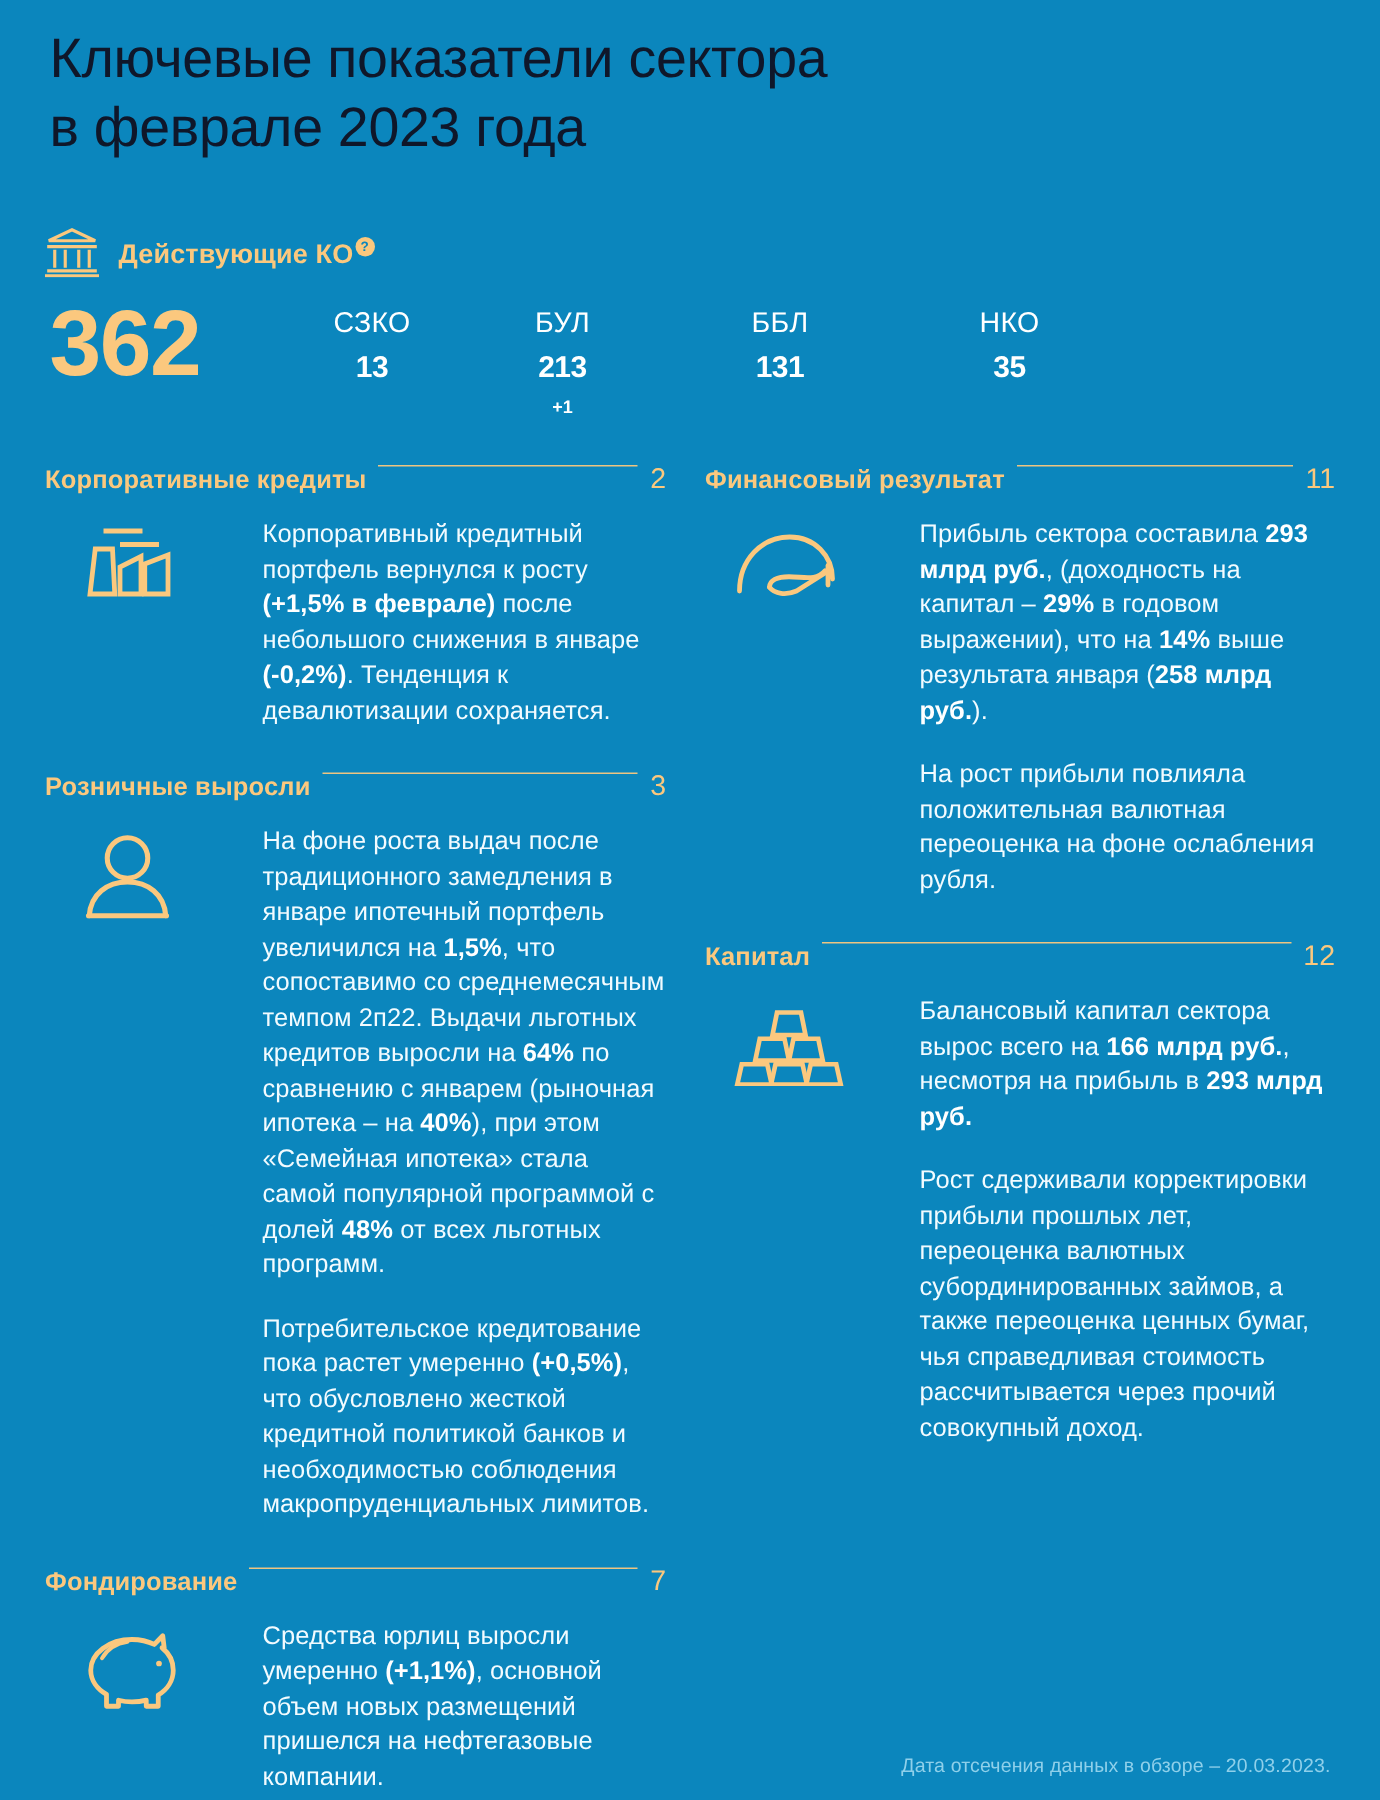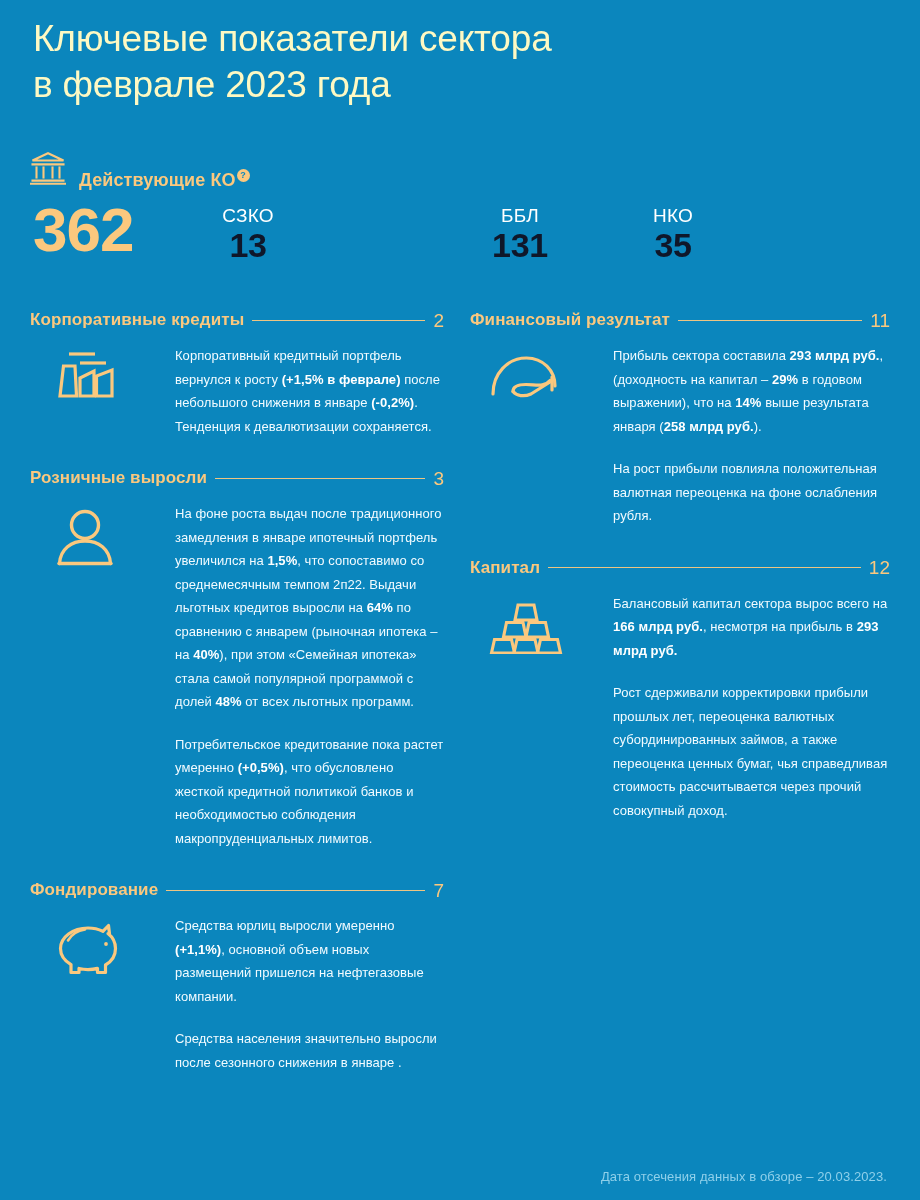--- a/index.html
+++ b/index.html
@@ -19,21 +19,21 @@
   }
 
   
   .page-title {
     position: absolute;
     left: 33px;
     top: 16px;
     font-size: 37px;
     line-height: 46px;
     font-weight: 400;
-    color: #fef9c3;
+    color: #0f172a;
     letter-spacing: -0.2px;
     white-space: pre-line;
   }
 
   
   .ko-block {
     position: absolute;
     left: 30px;
     top: 148px;
     width: 760px;
@@ -47,21 +47,21 @@
 
   .bank-icon { width: 36px; height: 34px; flex: 0 0 auto; }
 
   .ko-head-label {
     margin-left: 13px;
     font-size: 18px;
     font-weight: 700;
     color: #fbc87e;
     letter-spacing: 0.1px;
     position: relative;
-    top: 12px;
+    top: 1px;
   }
 
   .help-badge {
     display: inline-block;
     width: 13px;
     height: 13px;
     border-radius: 50%;
     background: #fbc87e;
     color: #0b86bd;
     font-size: 9px;
@@ -103,44 +103,44 @@
 
   .ko-item-label {
     font-size: 19px;
     font-weight: 400;
     color: #ffffff;
     line-height: 22px;
     letter-spacing: 0.2px;
   }
 
   .ko-item-value {
-    font-size: 34px;
-    font-weight: 700;
-    color: #0f172a;
+    font-size: 20px;
+    font-weight: 700;
+    color: #ffffff;
     line-height: 36px;
     letter-spacing: -0.3px;
   }
 
   .ko-item-delta {
     font-size: 12px;
     font-weight: 700;
     color: #ffffff;
     line-height: 14px;
     margin-top: 1px;
   }
 
   
   .col-left  { position: absolute; left: 30px;  top: 310px; width: 414px; }
   .col-right { position: absolute; left: 470px; top: 310px; width: 420px; }
 
   .section { margin-bottom: 30px; }
 
   .section-head {
     display: flex;
-    align-items: center;
+    align-items: flex-start;
     gap: 8px;
     margin-bottom: 14px;
   }
 
   .section-title {
     font-size: 17px;
     font-weight: 700;
     color: #fbc87e;
     white-space: nowrap;
     letter-spacing: 0.1px;
@@ -174,21 +174,21 @@
     padding-left: 26px;
   }
 
   .col-right .section-icon {
     width: 143px;
     padding-left: 18px;
   }
 
   .section-text {
     flex: 1 1 auto;
-    font-size: 13px;
+    font-size: 17px;
     line-height: 23.5px;
     color: #f2fbff;
     letter-spacing: 0.05px;
   }
 
   .section-text p { margin-bottom: 19px; }
   .section-text p:last-child { margin-bottom: 0; }
   .section-text b { font-weight: 700; color: #ffffff; }
 
   
@@ -231,20 +231,25 @@
 
   <div class="ko-stats">
     <div class="ko-total">362</div>
 
     <div class="ko-item ko-item-1">
       <div class="ko-item-label">СЗКО</div>
       <div class="ko-item-value">13</div>
       <div class="ko-item-delta"></div>
     </div>
 
+    <div class="ko-item ko-item-2">
+      <div class="ko-item-label">БУЛ</div>
+      <div class="ko-item-value">213</div>
+      <div class="ko-item-delta">+1</div>
+    </div>
 
     <div class="ko-item ko-item-3">
       <div class="ko-item-label">ББЛ</div>
       <div class="ko-item-value">131</div>
       <div class="ko-item-delta"></div>
     </div>
 
     <div class="ko-item ko-item-4">
       <div class="ko-item-label">НКО</div>
       <div class="ko-item-value">35</div>

